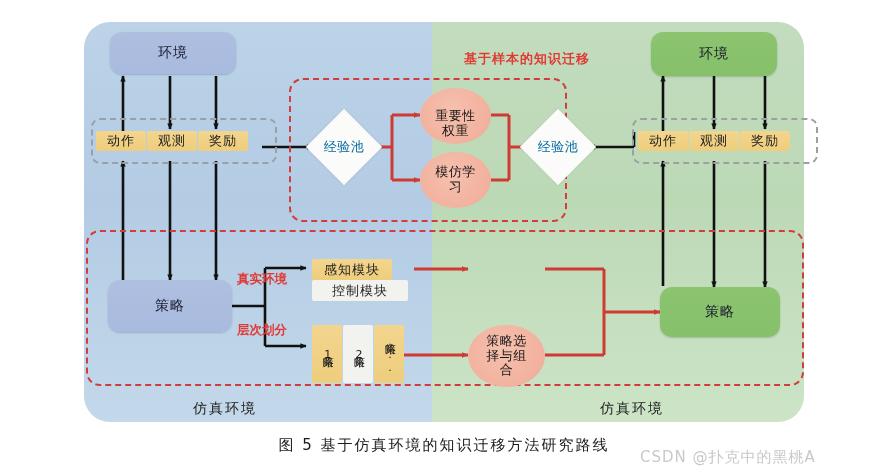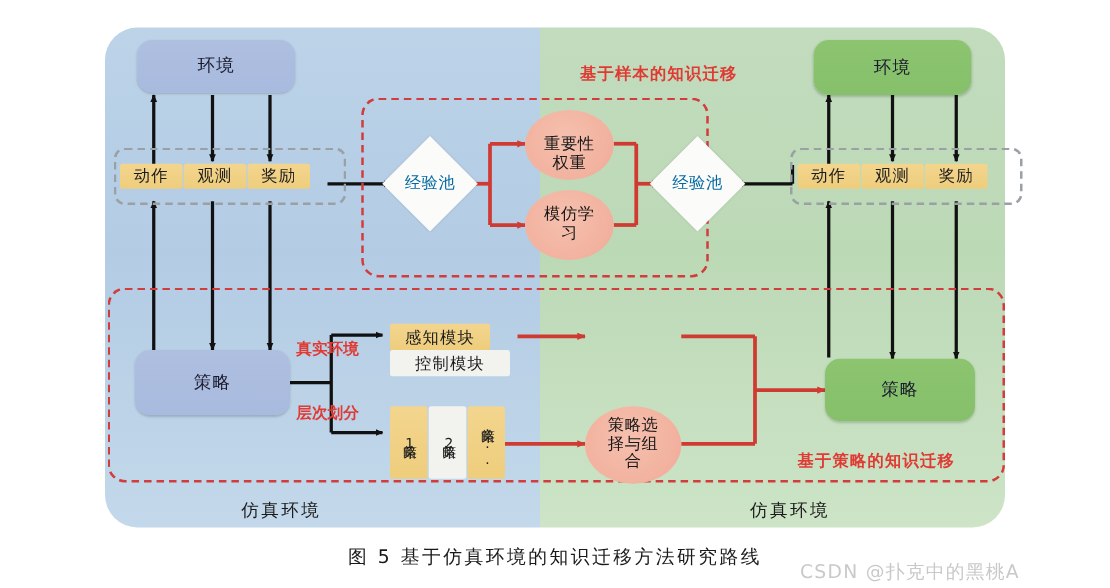--- a/index.html
+++ b/index.html
@@ -219,18 +219,17 @@
     <span style="display:block;width:48px;">模仿学习</span>
   </div>
 
   <div class="circ" style="left:468px;top:325px;width:77px;height:62px;">
     <span style="display:block;width:52px;">策略选择与组合</span>
   </div>
 
   <div class="txt env-txt" style="left:600px;top:400px;">仿真环境</div>
 
   <div class="txt red-txt" style="left:464px;top:50px;">基于样本的知识迁移</div>
-  <div class="txt red-txt" style="left:638px;top:360px;">基于策略的知识迁移</div>
 
   <div id="caption">图 5   基于仿真环境的知识迁移方法研究路线</div>
   <div id="wm-csdn">CSDN @扑克中的黑桃A</div>
 
 </div>
 
 </body></html>

